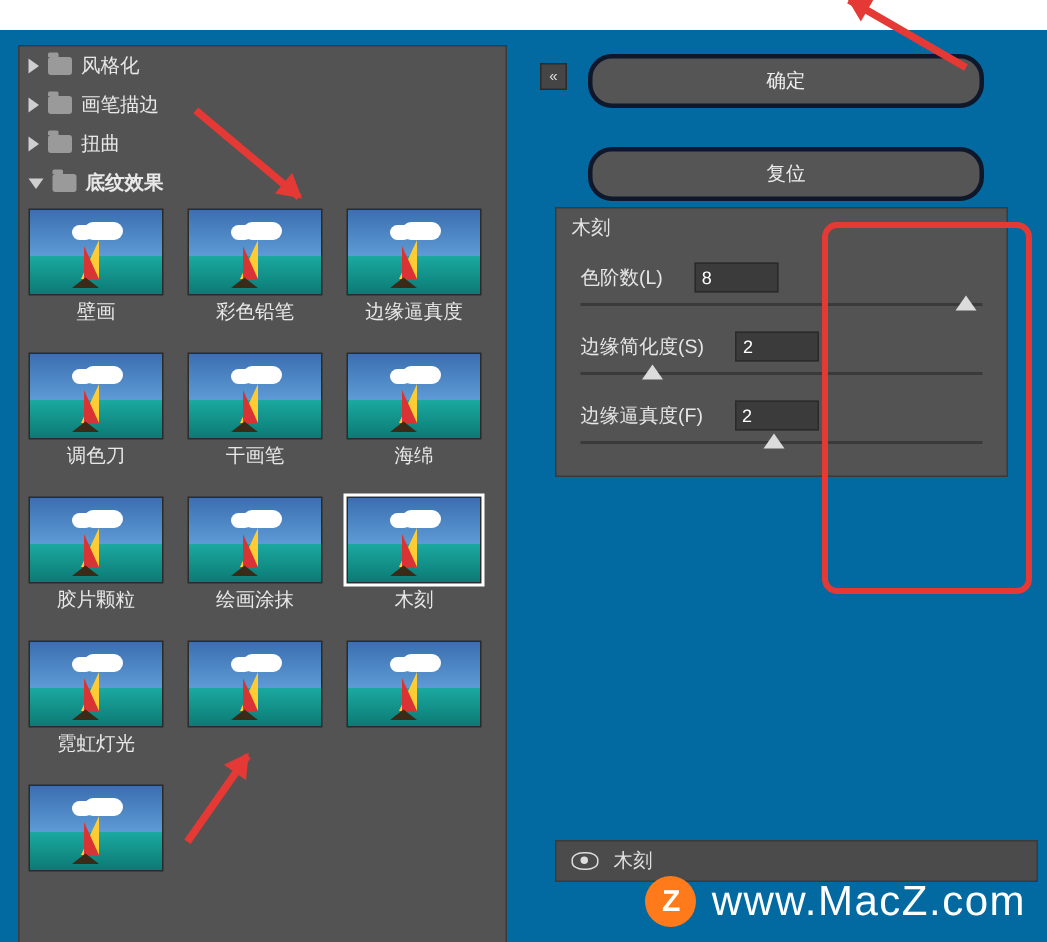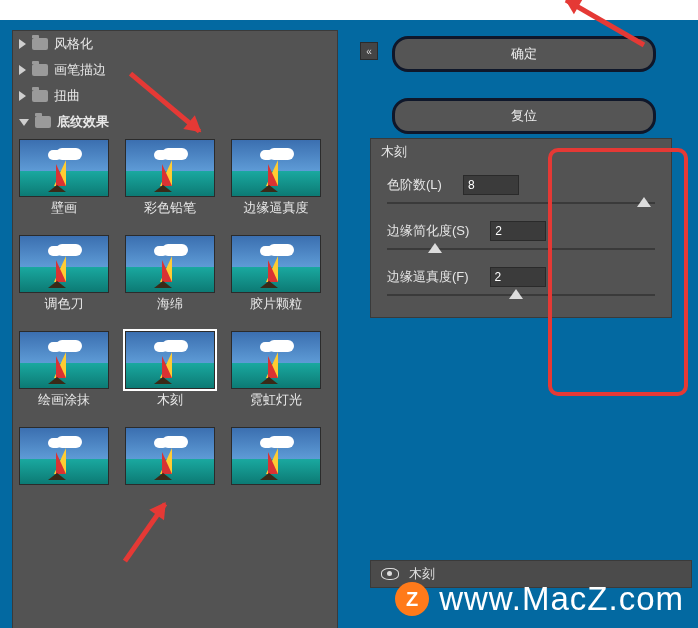--- a/index.html
+++ b/index.html
@@ -42,21 +42,21 @@
   .red-rect{border:4px solid #e53935;border-radius:10px;}
   .arrow{background:#e53935;}
   .arrow1{left:120px;top:80px;width:90px;height:5px;transform:rotate(40deg);}
   .arrow1:after{content:"";position:absolute;right:-2px;top:-7px;border-left:16px solid #e53935;border-top:9px solid transparent;border-bottom:9px solid transparent;}
   .arrow2{left:560px;top:0px;width:90px;height:5px;transform:rotate(30deg);}
   .arrow2:after{content:"";position:absolute;left:-2px;top:-7px;border-right:16px solid #e53935;border-top:9px solid transparent;border-bottom:9px solid transparent;}
   .arrow3{left:110px;top:510px;width:70px;height:5px;transform:rotate(-55deg);}
   .arrow3:after{content:"";position:absolute;right:-2px;top:-7px;border-left:16px solid #e53935;border-top:9px solid transparent;border-bottom:9px solid transparent;}
   .watermark{position:absolute;right:14px;bottom:10px;display:flex;align-items:center;gap:10px;}
   .wm-badge{width:34px;height:34px;border-radius:50%;background:#ff7a1a;color:#fff;display:flex;align-items:center;justify-content:center;font-weight:bold;font-size:20px;}
-  .wm-text{color:#fff;font-size:33px;letter-spacing:1px;}
+  .wm-text{color:#fff;font-size:28px;letter-spacing:1px;}
 </style>
 </head>
 <body>
 
 <div class="app">
 
   <div class="left-panel">
     <div id="cat-list">
         <div class="cat-row">
           <span class="tri"></span>
@@ -112,20 +112,30 @@
         </div>
         <div class="thumb">
           <div class="pic">
             <div class="sky"></div>
             <div class="cloud"></div>
             <div class="sail"></div>
             <div class="sail2"></div>
             <div class="boat"></div>
           </div>
           <div class="cap">调色刀</div>
+        </div>
+        <div class="thumb">
+          <div class="pic">
+            <div class="sky"></div>
+            <div class="cloud"></div>
+            <div class="sail"></div>
+            <div class="sail2"></div>
+            <div class="boat"></div>
+          </div>
+          <div class="cap">干画笔</div>
         </div>
         <div class="thumb">
           <div class="pic">
             <div class="sky"></div>
             <div class="cloud"></div>
             <div class="sail"></div>
             <div class="sail2"></div>
             <div class="boat"></div>
           </div>
           <div class="cap">海绵</div>

